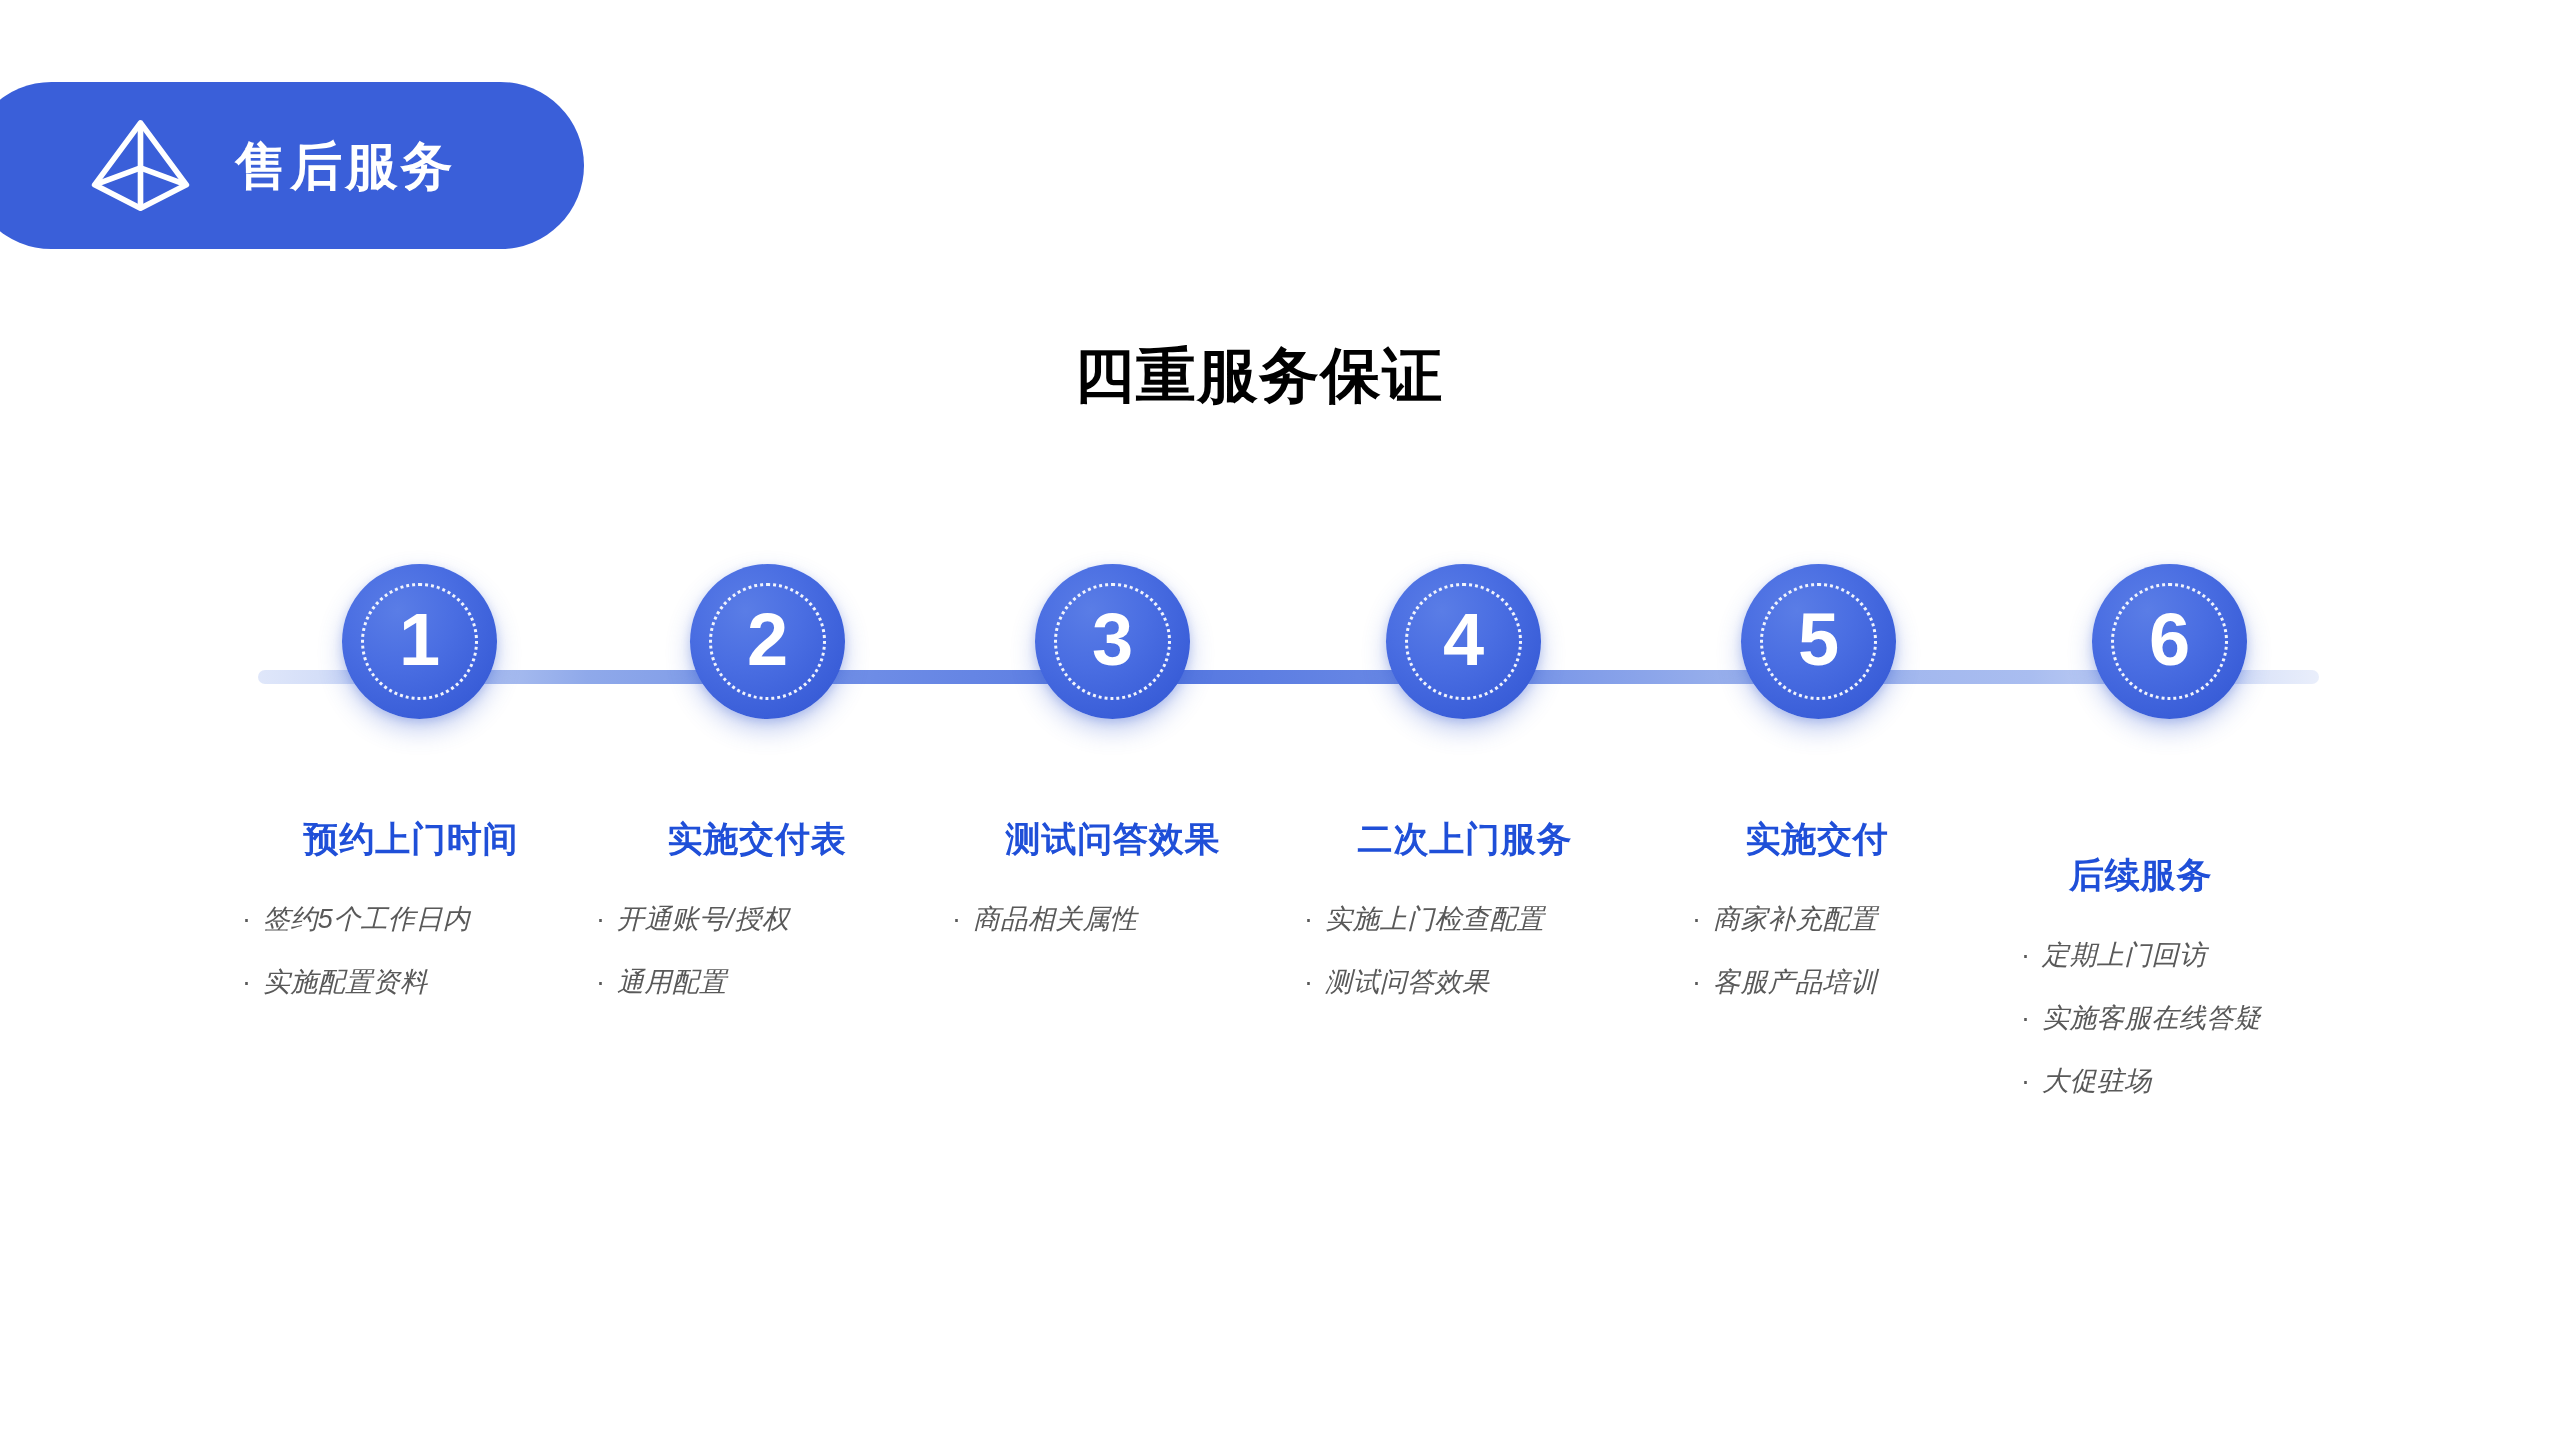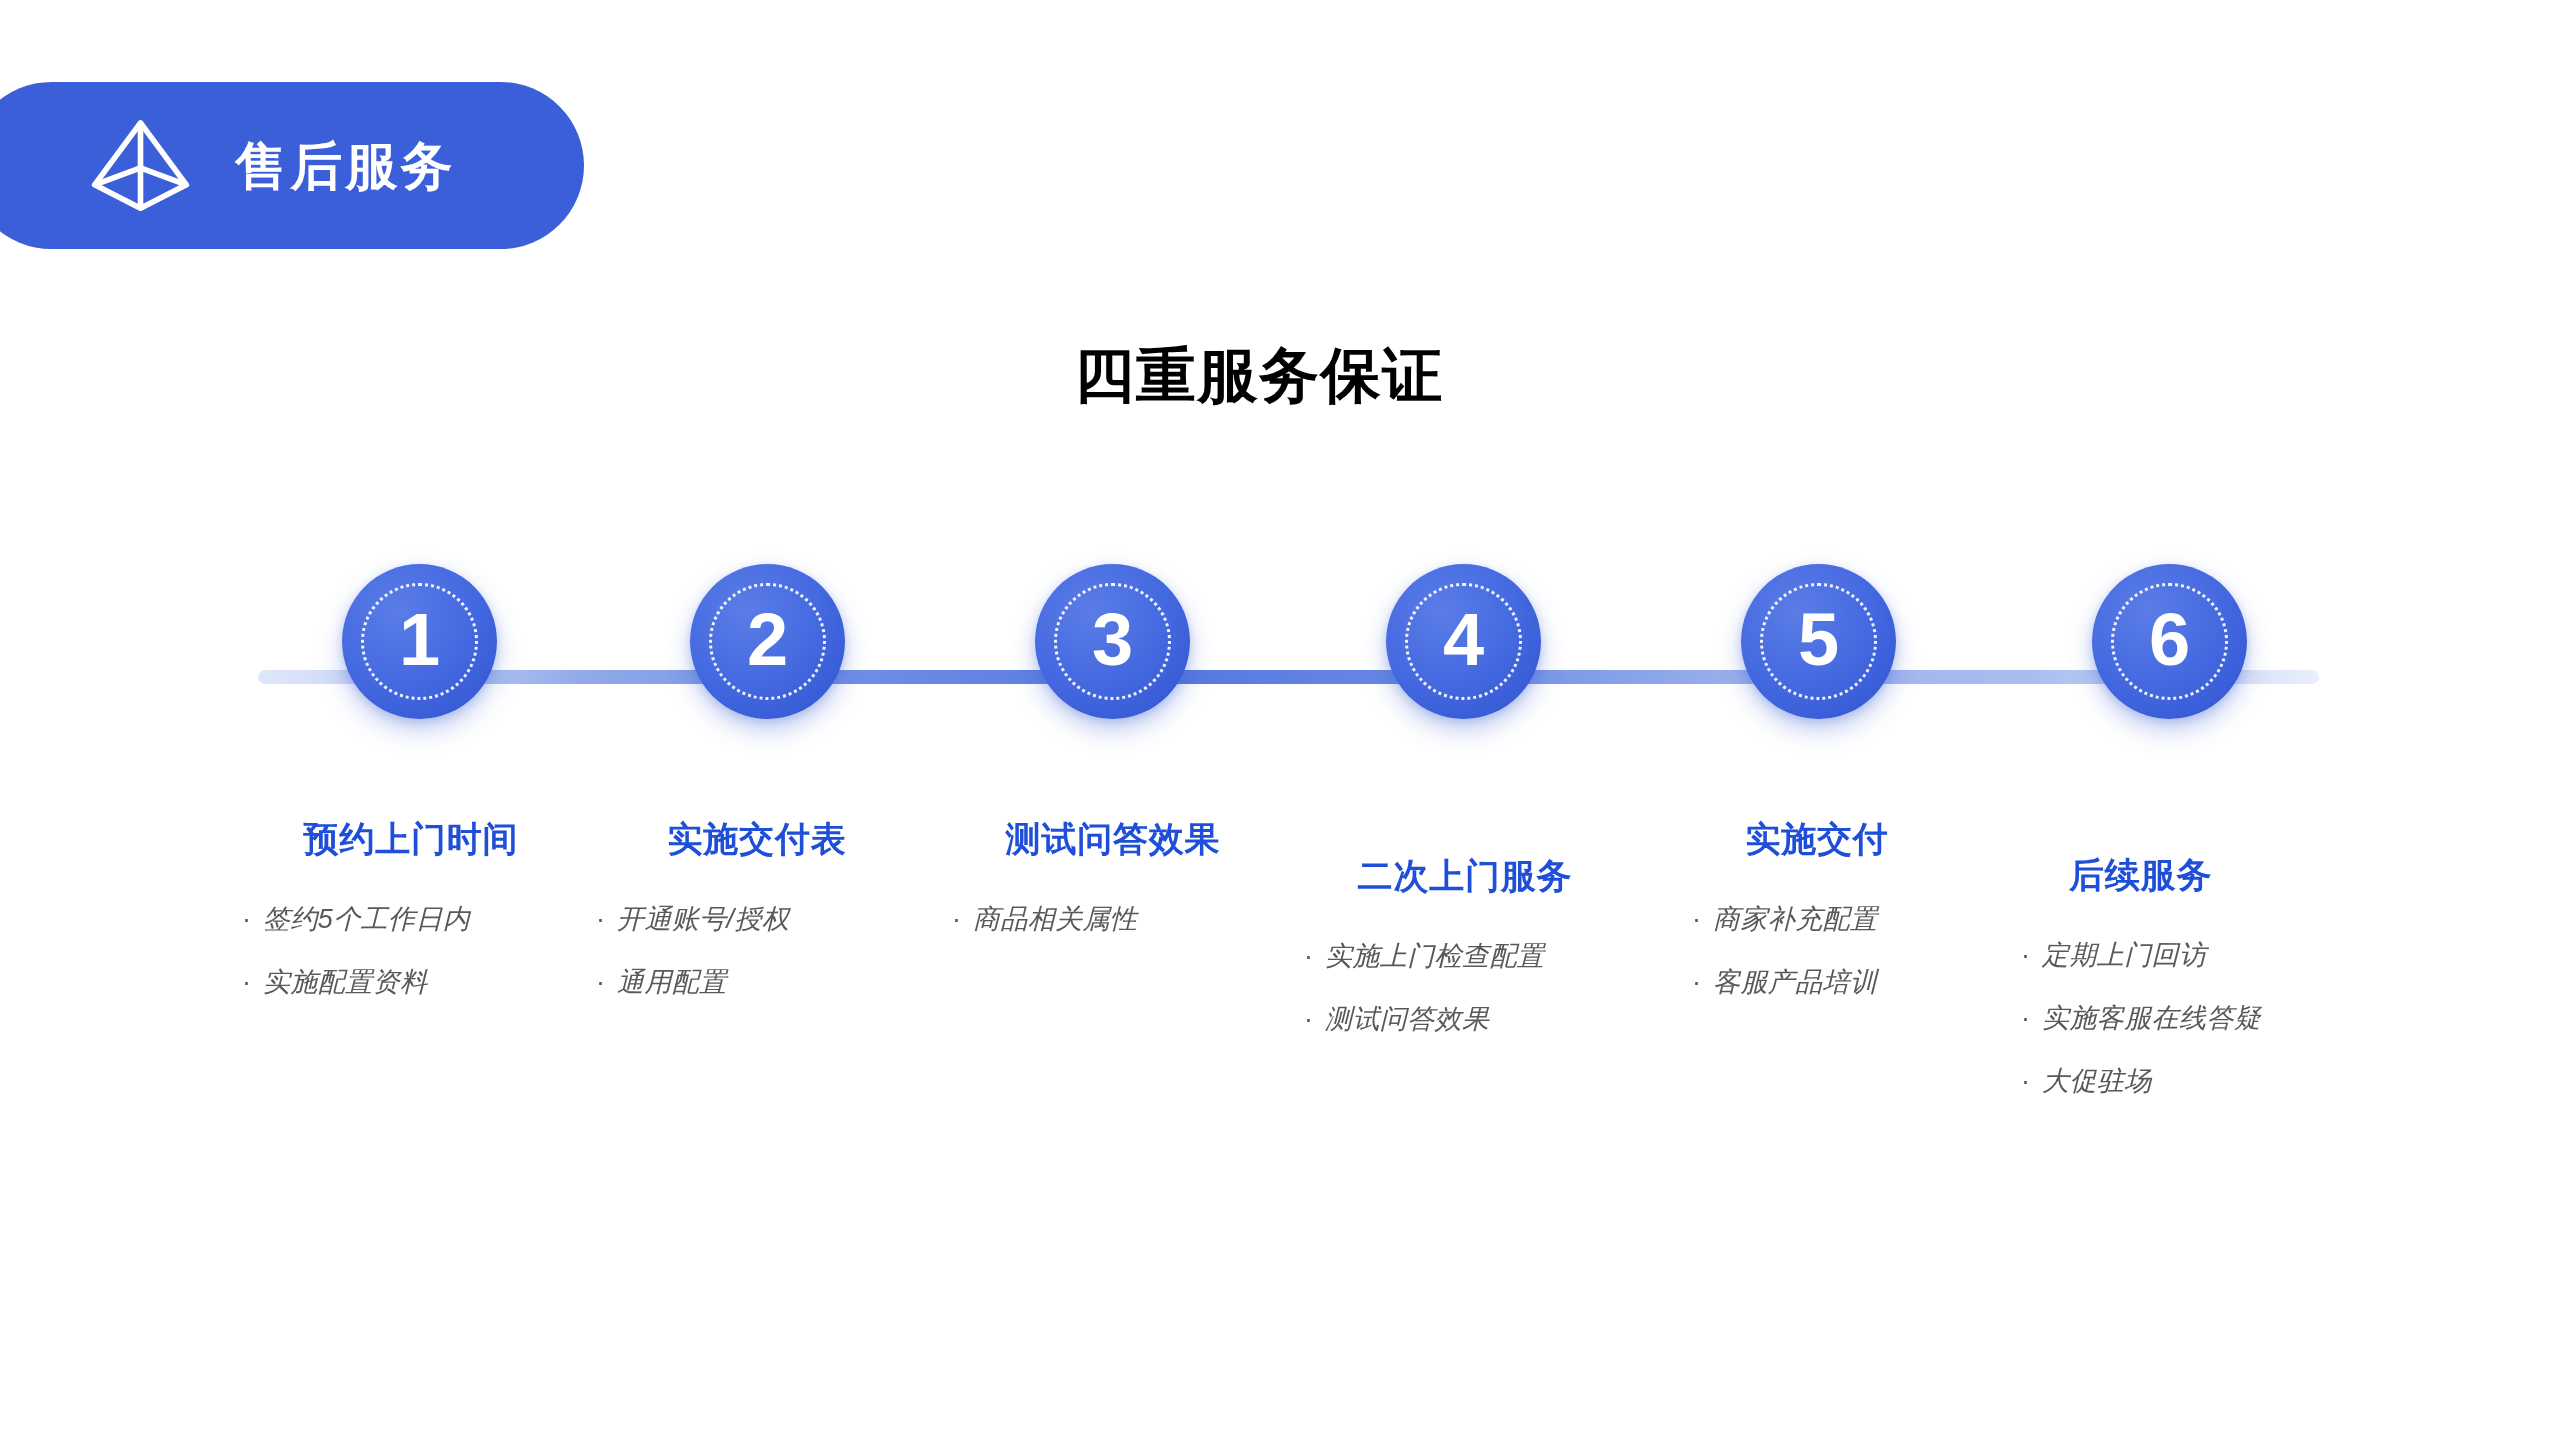--- a/index.html
+++ b/index.html
@@ -210,21 +210,21 @@
     <div class="col" style="left:952px;width:322px;">
       <div class="col-head">测试问答效果</div>
       <div class="col-list">
         <div class="col-item">
           <span class="dot">·</span>
           <span class="txt">商品相关属性</span>
         </div>
       </div>
     </div>
 
-    <div class="col" style="left:1304px;width:322px;margin-top:37px;">
+    <div class="col" style="left:1304px;width:322px;">
       <div class="col-head">二次上门服务</div>
       <div class="col-list">
         <div class="col-item">
           <span class="dot">·</span>
           <span class="txt">实施上门检查配置</span>
         </div>
         <div class="col-item">
           <span class="dot">·</span>
           <span class="txt">测试问答效果</span>
         </div>

